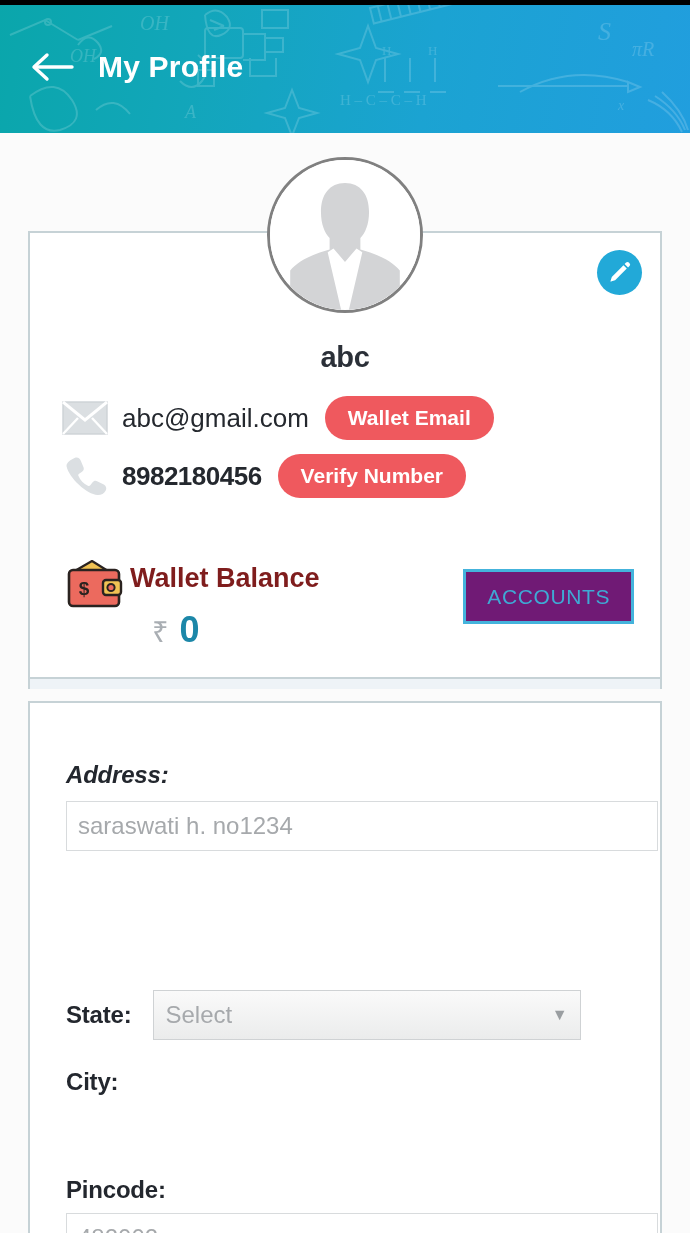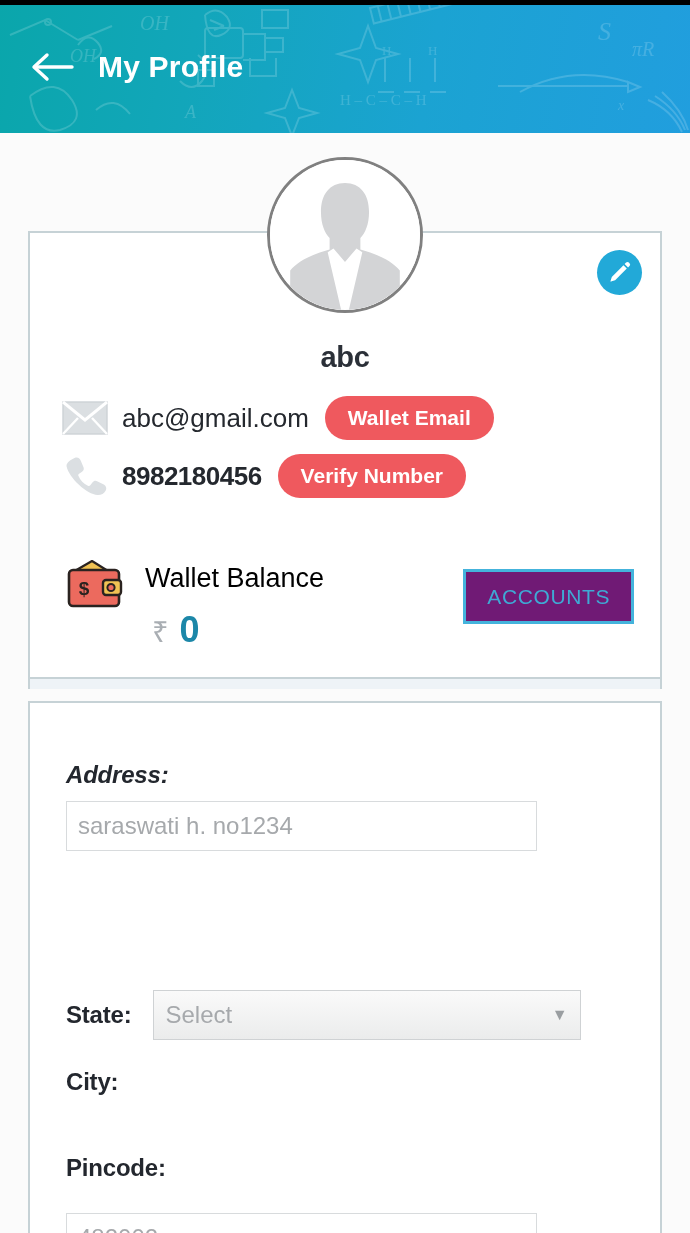--- a/index.html
+++ b/index.html
@@ -193,24 +193,24 @@
     top: 325px;
     left: 35px;
     width: 58px;
     height: 52px;
   }
   .wallet-icon-wrap svg { display: block; width: 100%; height: 100%; }
 
   .wallet-label {
     position: absolute;
     top: 330px;
-    left: 115px;
+    left: 100px;
     font-size: 27px;
-    font-weight: normal;
-    color: #000000;
+    font-weight: bold;
+    color: #7f1d1d;
     white-space: nowrap;
   }
   .wallet-amount {
     position: absolute;
     top: 378px;
     left: 122px;
     display: flex;
     align-items: baseline;
   }
   .rupee-sym {
@@ -244,21 +244,21 @@
   .form-field { position: absolute; left: 36px; }
 
   .field-label {
     font-size: 24px;
     font-weight: bold;
     color: #23272e;
     letter-spacing: -0.2px;
   }
 
   .text-input {
-    width: 471px;
+    width: 592px;
     height: 50px;
     border: 1px solid #d8dbdd;
     background: #ffffff;
     font-size: 24px;
     font-family: "Liberation Sans", sans-serif;
     color: #25292f;
     padding: 0 11px;
     outline: none;
   }
   .text-input::placeholder { color: #a6a9ac; }
@@ -433,21 +433,21 @@
         <div class="select-wrap">
           <div class="select-box">Select</div>
           <span class="select-caret">▼</span>
         </div>
       </div>
 
       <div class="form-field" style="top:365px;">
         <div class="field-label">City:</div>
       </div>
 
-      <div class="form-field" style="top:451px;">
+      <div class="form-field" style="top:473px;">
         <div class="field-label">Pincode:</div>
       </div>
       <input class="text-input form-field" style="top: 510px;" type="text" placeholder="482002">
 
     </div>
 
     <div class="avatar">
       <svg viewBox="0 0 156 156">
         <rect width="156" height="156" fill="#ffffff"></rect>
         <path d="M78 24 c-16 0 -25 12 -25 30 c0 13 4 22 9 27 l0 12

